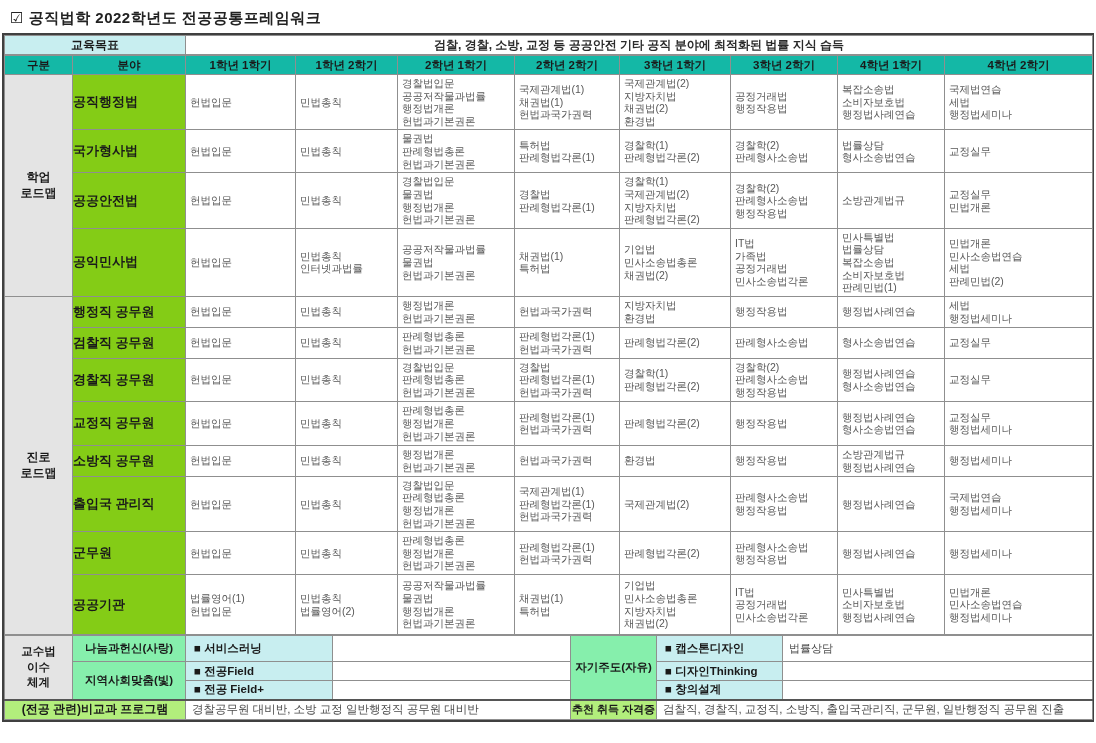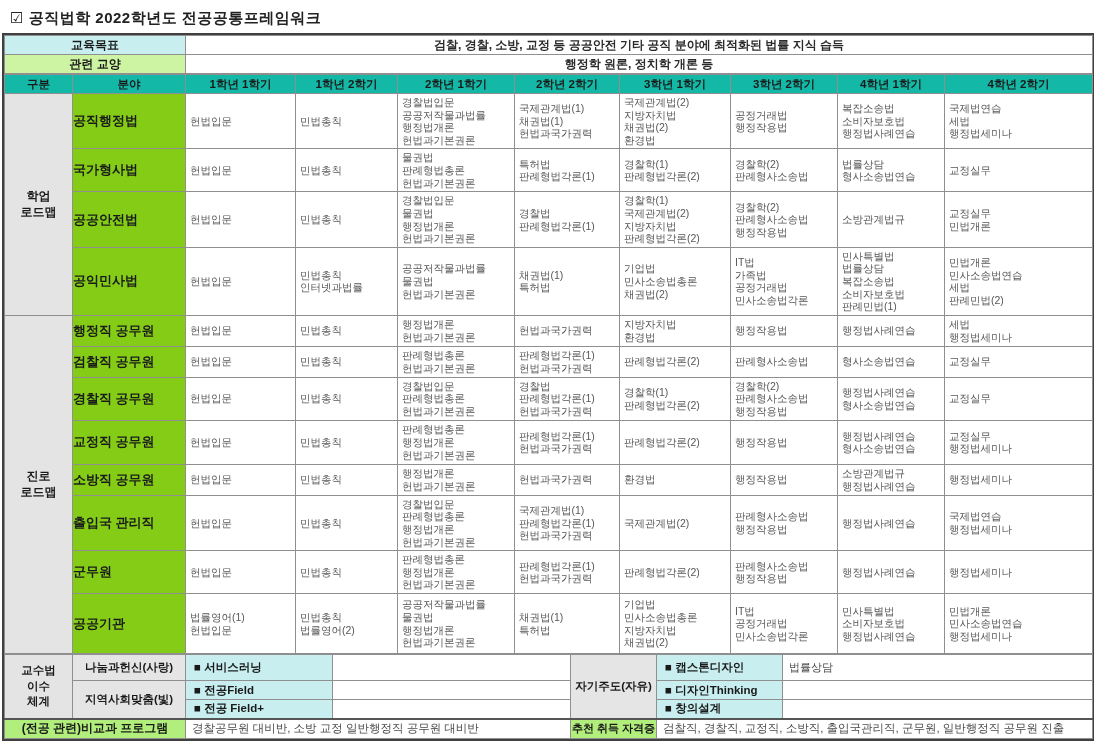--- a/index.html
+++ b/index.html
@@ -11,21 +11,21 @@
   
   .cyan{background:#c8eef0;}
   .greenL{background:#cdf4a3;}
   .greenD{background:#b2ee7c;}
   .lbl{font-size:12px;font-weight:bold;text-align:center;}
   .val{font-size:12px;font-weight:bold;text-align:center;color:#2a2a2a;}
   .hdr{font-size:11.5px;font-weight:bold;text-align:center;background:#14b8a6;}
   .field{font-size:13px;font-weight:bold;text-align:left;background:#84cc16;}
   .group{font-size:12px;font-weight:bold;text-align:center;white-space:pre-line;background:#e4e4e4;line-height:1.35;}
   .courses{font-size:10.5px;color:#575757;text-align:left;padding:2px 4px;line-height:1.2;white-space:pre-line;}
-  .cat{font-size:11.5px;font-weight:bold;text-align:center;background:#e5e5e5;}
+  .cat{font-size:11.5px;font-weight:bold;text-align:center;background:#86efac;}
   .prog{font-size:11.5px;font-weight:bold;text-align:left;padding-left:8px;background:#c8eef0;}
   .note{font-size:11px;color:#4a4a4a;text-align:left;padding-left:6px;}
   .bval{font-size:11.5px;color:#4a4a4a;text-align:left;padding-left:6px;}
   .toprule td{border-top:2px solid #555;}
 </style>
 </head>
 <body>
 
 <div class="title">
   <span>☑</span>
@@ -41,24 +41,20 @@
         <col style="width:142px">
         <col style="width:142px">
         <col style="width:143px">
         <col style="width:145px">
         <col style="width:185px">
       </colgroup>
     <tbody>
         <tr style="height:19px">
       <td class="cyan lbl">교육목표</td>
       <td colspan="6" class="val">검찰, 경찰, 소방, 교정 등 공공안전 기타 공직 분야에 최적화된 법률 지식 습득</td>
-    </tr>
-    <tr style="height:19px">
-      <td class="greenL lbl">관련 교양</td>
-      <td colspan="6" class="val" style="text-align:center">행정학 원론, 정치학 개론 등</td>
     </tr>
   </tbody>
     </table>
 
   <table>
     <colgroup>
         <col style="width:68px">
         <col style="width:113px">
         <col style="width:110px">
         <col style="width:102px">

